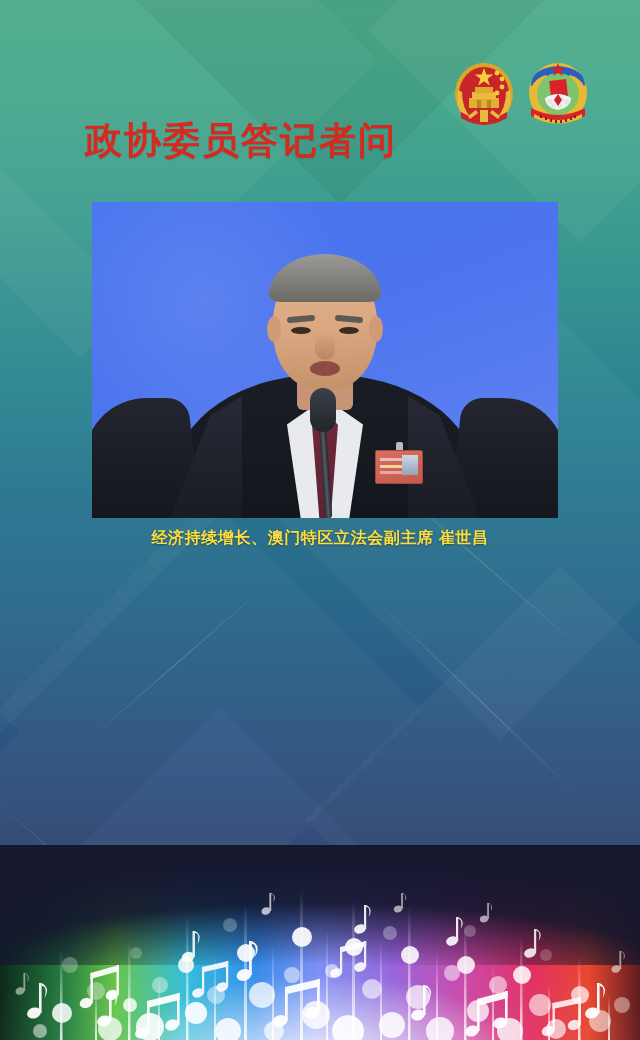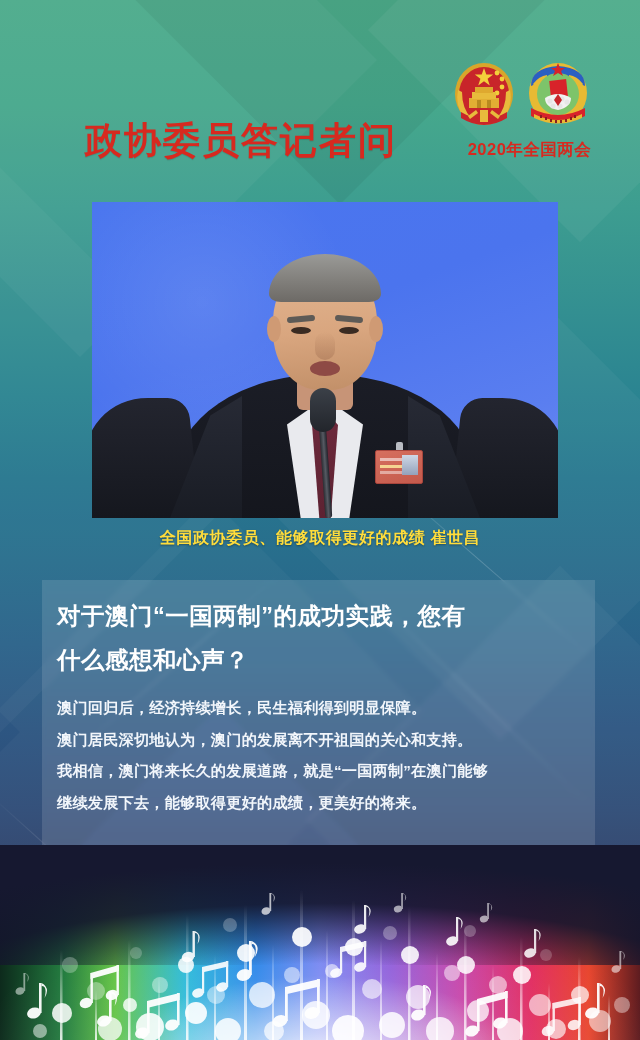--- a/index.html
+++ b/index.html
@@ -359,21 +359,20 @@
           <rect x="25" y="59" width="2" height="3"></rect>
             <rect x="30" y="60" width="2" height="3"></rect>
           <rect x="35" y="60" width="2" height="3"></rect>
             <rect x="40" y="59" width="2" height="3"></rect>
           <rect x="45" y="57" width="2" height="3"></rect>
             <rect x="49" y="55" width="2" height="3"></rect>
         </g>
       </svg>
     </div>
 
-    <div class="year-label">2020年全国两会</div>
   </div>
 
   <div class="photo-frame">
     <div class="ph-bgglow"></div>
     <div class="suit"></div>
     <div class="suit-shoulderL"></div>
     <div class="suit-shoulderR"></div>
     <div class="shirt"></div>
     <div class="lapelL"></div>
     <div class="lapelR"></div>
@@ -391,34 +390,22 @@
     <div class="mouth"></div>
     <div class="mic-stand"></div>
     <div class="mic-head"></div>
     <div class="badge-clip"></div>
     <div class="badge">
       <div class="badge-lines"></div>
       <div class="badge-photo"></div>
     </div>
   </div>
 
-  <div class="photo-caption">全国政协委员、能够取得更好的成绩 崔世昌</div>
-
-  <div class="quote-card">
-    <div class="q-title">
-      <div>对于澳门“一国两制”的成功实践，您有</div>
-      <div>什么感想和心声？</div>
-    </div>
-    <div class="q-body">
-      <p>澳门回归后，经济持续增长，民生福利得到明显保障。</p>
-      <p>澳门居民深切地认为，澳门的发展离不开祖国的关心和支持。</p>
-      <p>我相信，澳门将来长久的发展道路，就是“一国两制”在澳门能够</p>
-      <p>继续发展下去，能够取得更好的成绩，更美好的将来。</p>
-    </div>
-  </div>
+  <div class="photo-caption">经济持续增长、澳门特区立法会副主席 崔世昌</div>
+
 
   <div class="music">
     <div class="m-rainbow"></div>
     <div class="m-arc"></div>
     <div class="m-dark-top"></div>
 
     <svg class="m-svg" viewBox="0 0 640 195">
       <defs>
         <linearGradient id="beam" x1="0" y1="1" x2="0" y2="0">
           <stop offset="0%" stop-color="#ffffff" stop-opacity="0.85"></stop>

